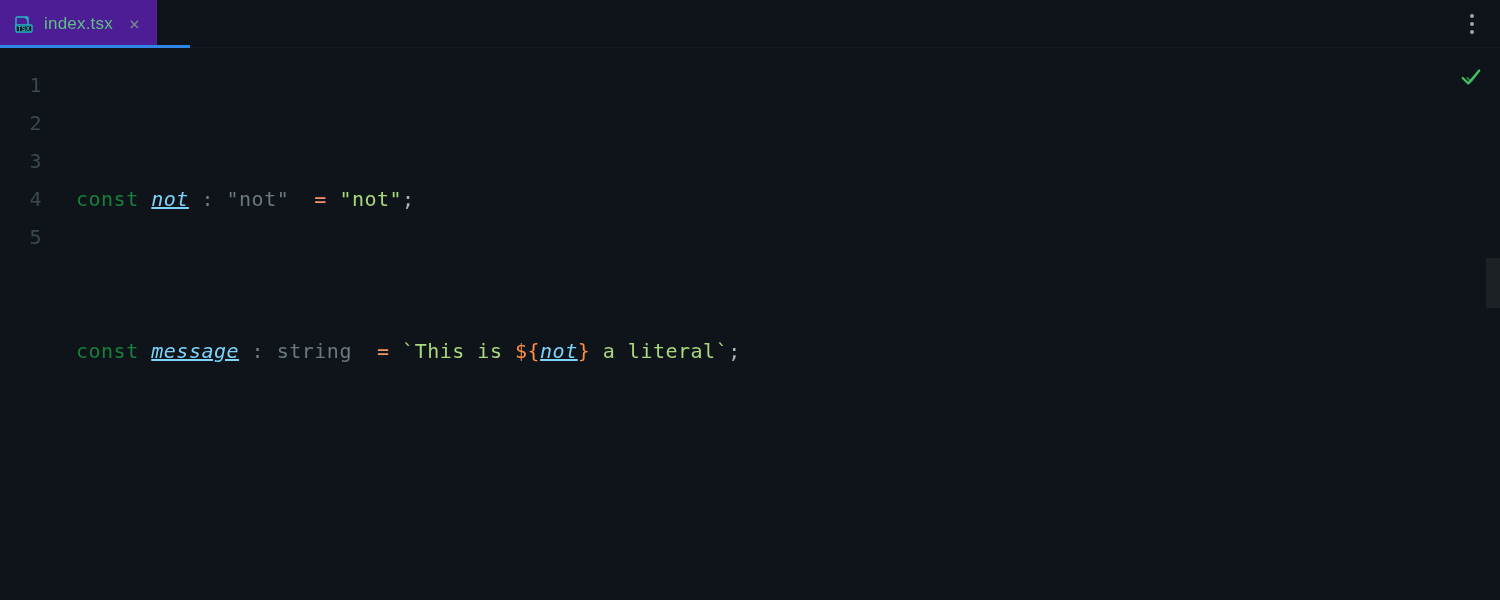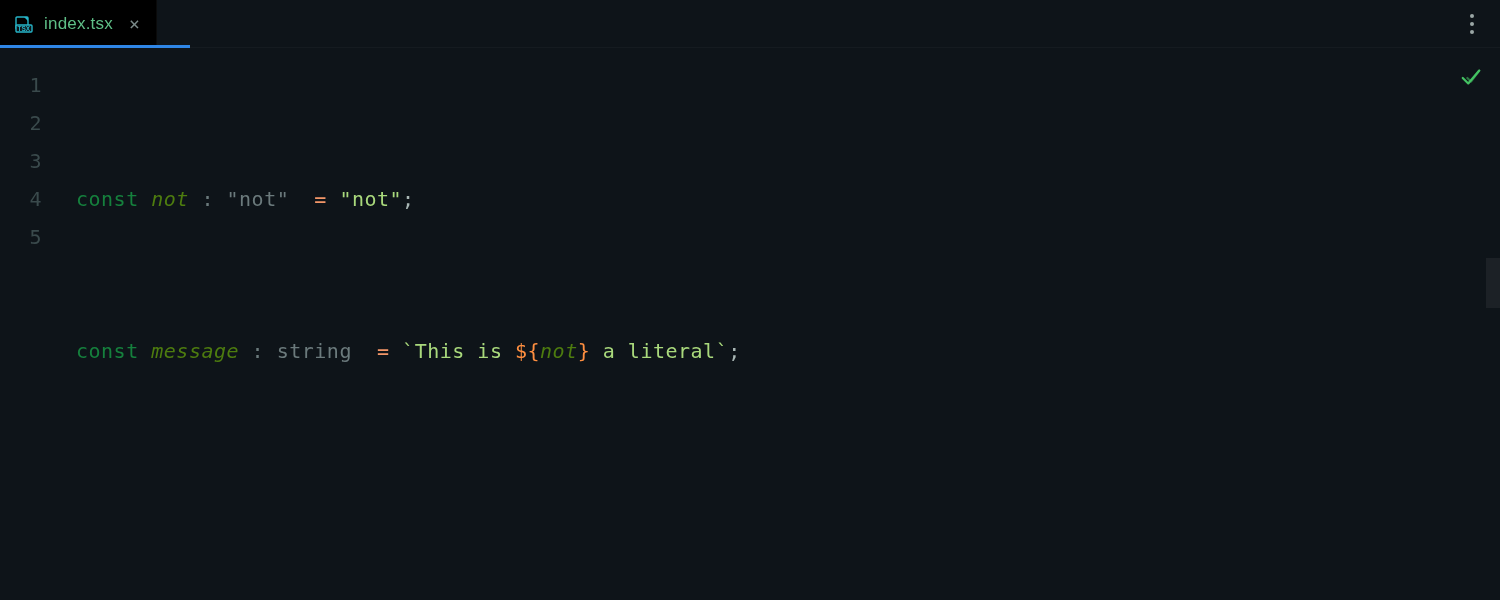--- a/index.html
+++ b/index.html
@@ -20,21 +20,21 @@
     background: #0e1419;
     border-bottom: 1px solid rgba(255,255,255,0.03);
     position: relative;
   }
   .tab {
     display: flex;
     align-items: center;
     gap: 10px;
     padding: 0 16px 0 14px;
     color: #5fbf87;
-    background: #000000;
+    background: #4c1d95;
     border-right: 1px solid rgba(255,255,255,0.04);
     cursor: pointer;
     position: relative;
   }
   .tab .icon-box {
     width: 20px; height: 20px;
     display: flex; align-items: center; justify-content: center;
   }
   .tab .label {
     font-family: -apple-system, "Segoe UI", sans-serif;
@@ -86,21 +86,21 @@
     padding-top: 18px;
     padding-left: 16px;
     white-space: pre;
     position: relative;
   }
   .line { height: 38px; position: relative; }
   .line > span { position: relative; z-index: 1; }
 
   
   .kw       { color: #15803d; }
-  .var-it   { color: #4d7c0f; font-style: italic; }
+  .var-it   { color: #7dd3fc; font-style: italic; text-decoration: underline; }
   .type     { color: #6b7a7c; }   
   .op       { color: #f29668; }   
   .str      { color: #a9d97c; }   
   .dollar   { color: #ff8f40; }   
   .punct    { color: #a9b7b5; }
 
   .status-check {
     position: absolute;
     top: 66px; right: 18px;
     color: #44c363;

